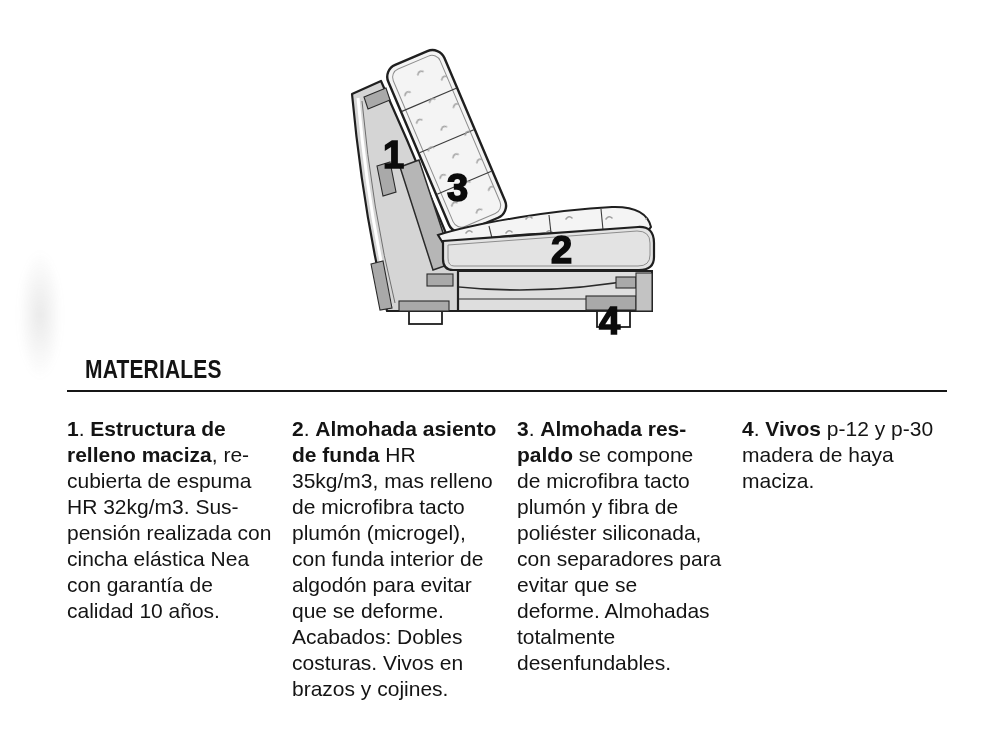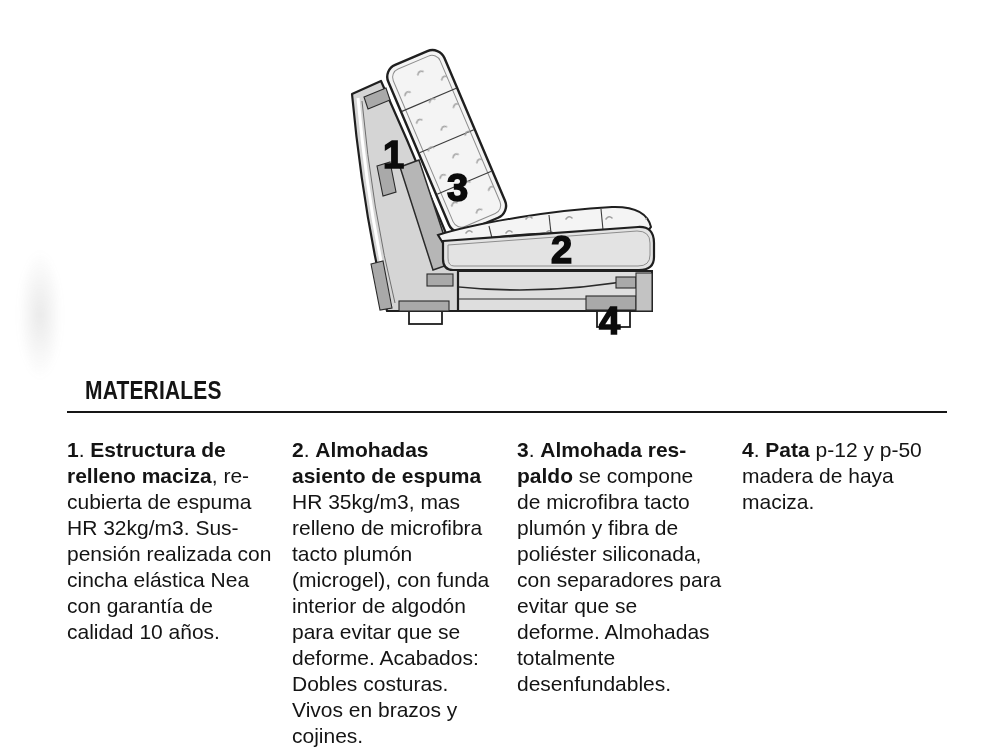--- a/index.html
+++ b/index.html
@@ -8,21 +8,21 @@
 
   .smudge{position:absolute;left:18px;top:250px;width:44px;height:130px;
     background:radial-gradient(ellipse at center,rgba(110,110,110,.15),rgba(110,110,110,0) 70%);
     filter:blur(3px);}
 
   .diagram{position:absolute;left:0;top:0;width:1000px;height:750px;}
   .qm{fill:none;stroke:var(--quilt-gray,#9f9f9f);stroke-width:1.6;stroke-linecap:round;}
   .lbl{font-family:"Liberation Sans",sans-serif;font-weight:700;font-size:38px;
        fill:#0b0b0b;stroke:#0b0b0b;stroke-width:1.6;}
 
-  .materials{position:absolute;left:67px;top:376px;width:880px;color:var(--ink,#141414);}
+  .materials{position:absolute;left:67px;top:355px;width:880px;color:var(--ink,#141414);}
   .materials-heading{font-size:25px;font-weight:700;letter-spacing:.2px;
        transform:scaleX(.84);transform-origin:0 50%;white-space:nowrap;margin-left:18px;}
   .rule{height:0;border-top:2.2px solid #161616;margin-top:6px;}
   .cols{display:grid;grid-template-columns:repeat(4,205px);column-gap:20px;margin-top:24px;
        font-size:21px;line-height:26px;hyphens:manual;-webkit-hyphens:manual;}
   .col{margin:0;}
   .num,.ttl{font-weight:700;}
 </style>
 </head>
 <body>
@@ -90,21 +90,21 @@
     <text class="lbl" x="599" y="334">4</text>
   </svg>
 
   <div class="materials">
     <div class="materials-heading">MATERIALES</div>
     <div class="rule"></div>
     <div class="cols">
 
       <p class="col"><span class="num">1</span><span class="sep">. </span><span class="ttl">Estructura de relleno maciza</span><span class="txt">, re­cubierta de espuma HR 32kg/m3. Sus­pensión realizada con cincha elástica Nea con garantía de calidad 10 años.</span></p>
 
-      <p class="col"><span class="num">2</span><span class="sep">. </span><span class="ttl">Almohadas asiento de espuma</span><span class="txt"> HR 35kg/m3, mas relleno de microfibra tacto plumón (microgel), con funda interior de algodón para evitar que se deforme. Acabados: Dobles costuras. Vivos en brazos y cojines.</span></p>
+      <p class="col"><span class="num">2</span><span class="sep">. </span><span class="ttl">Almohada asiento de funda</span><span class="txt"> HR 35kg/m3, mas relleno de microfibra tacto plumón (microgel), con funda interior de algodón para evitar que se deforme. Acabados: Dobles costuras. Vivos en brazos y cojines.</span></p>
 
       <p class="col"><span class="num">3</span><span class="sep">. </span><span class="ttl">Almohada res­paldo</span><span class="txt"> se compone de microfibra tacto plumón y fibra de poliéster siliconada, con separadores para evitar que se deforme. Almohadas total­mente desenfunda­bles.</span></p>
 
-      <p class="col"><span class="num">4</span><span class="sep">. </span><span class="ttl">Pata</span><span class="txt"> p-12 y p-50 madera de haya maciza.</span></p>
+      <p class="col"><span class="num">4</span><span class="sep">. </span><span class="ttl">Vivos</span><span class="txt"> p-12 y p-30 madera de haya maciza.</span></p>
 
     </div>
   </div>
 </div>
 
 </body></html>

